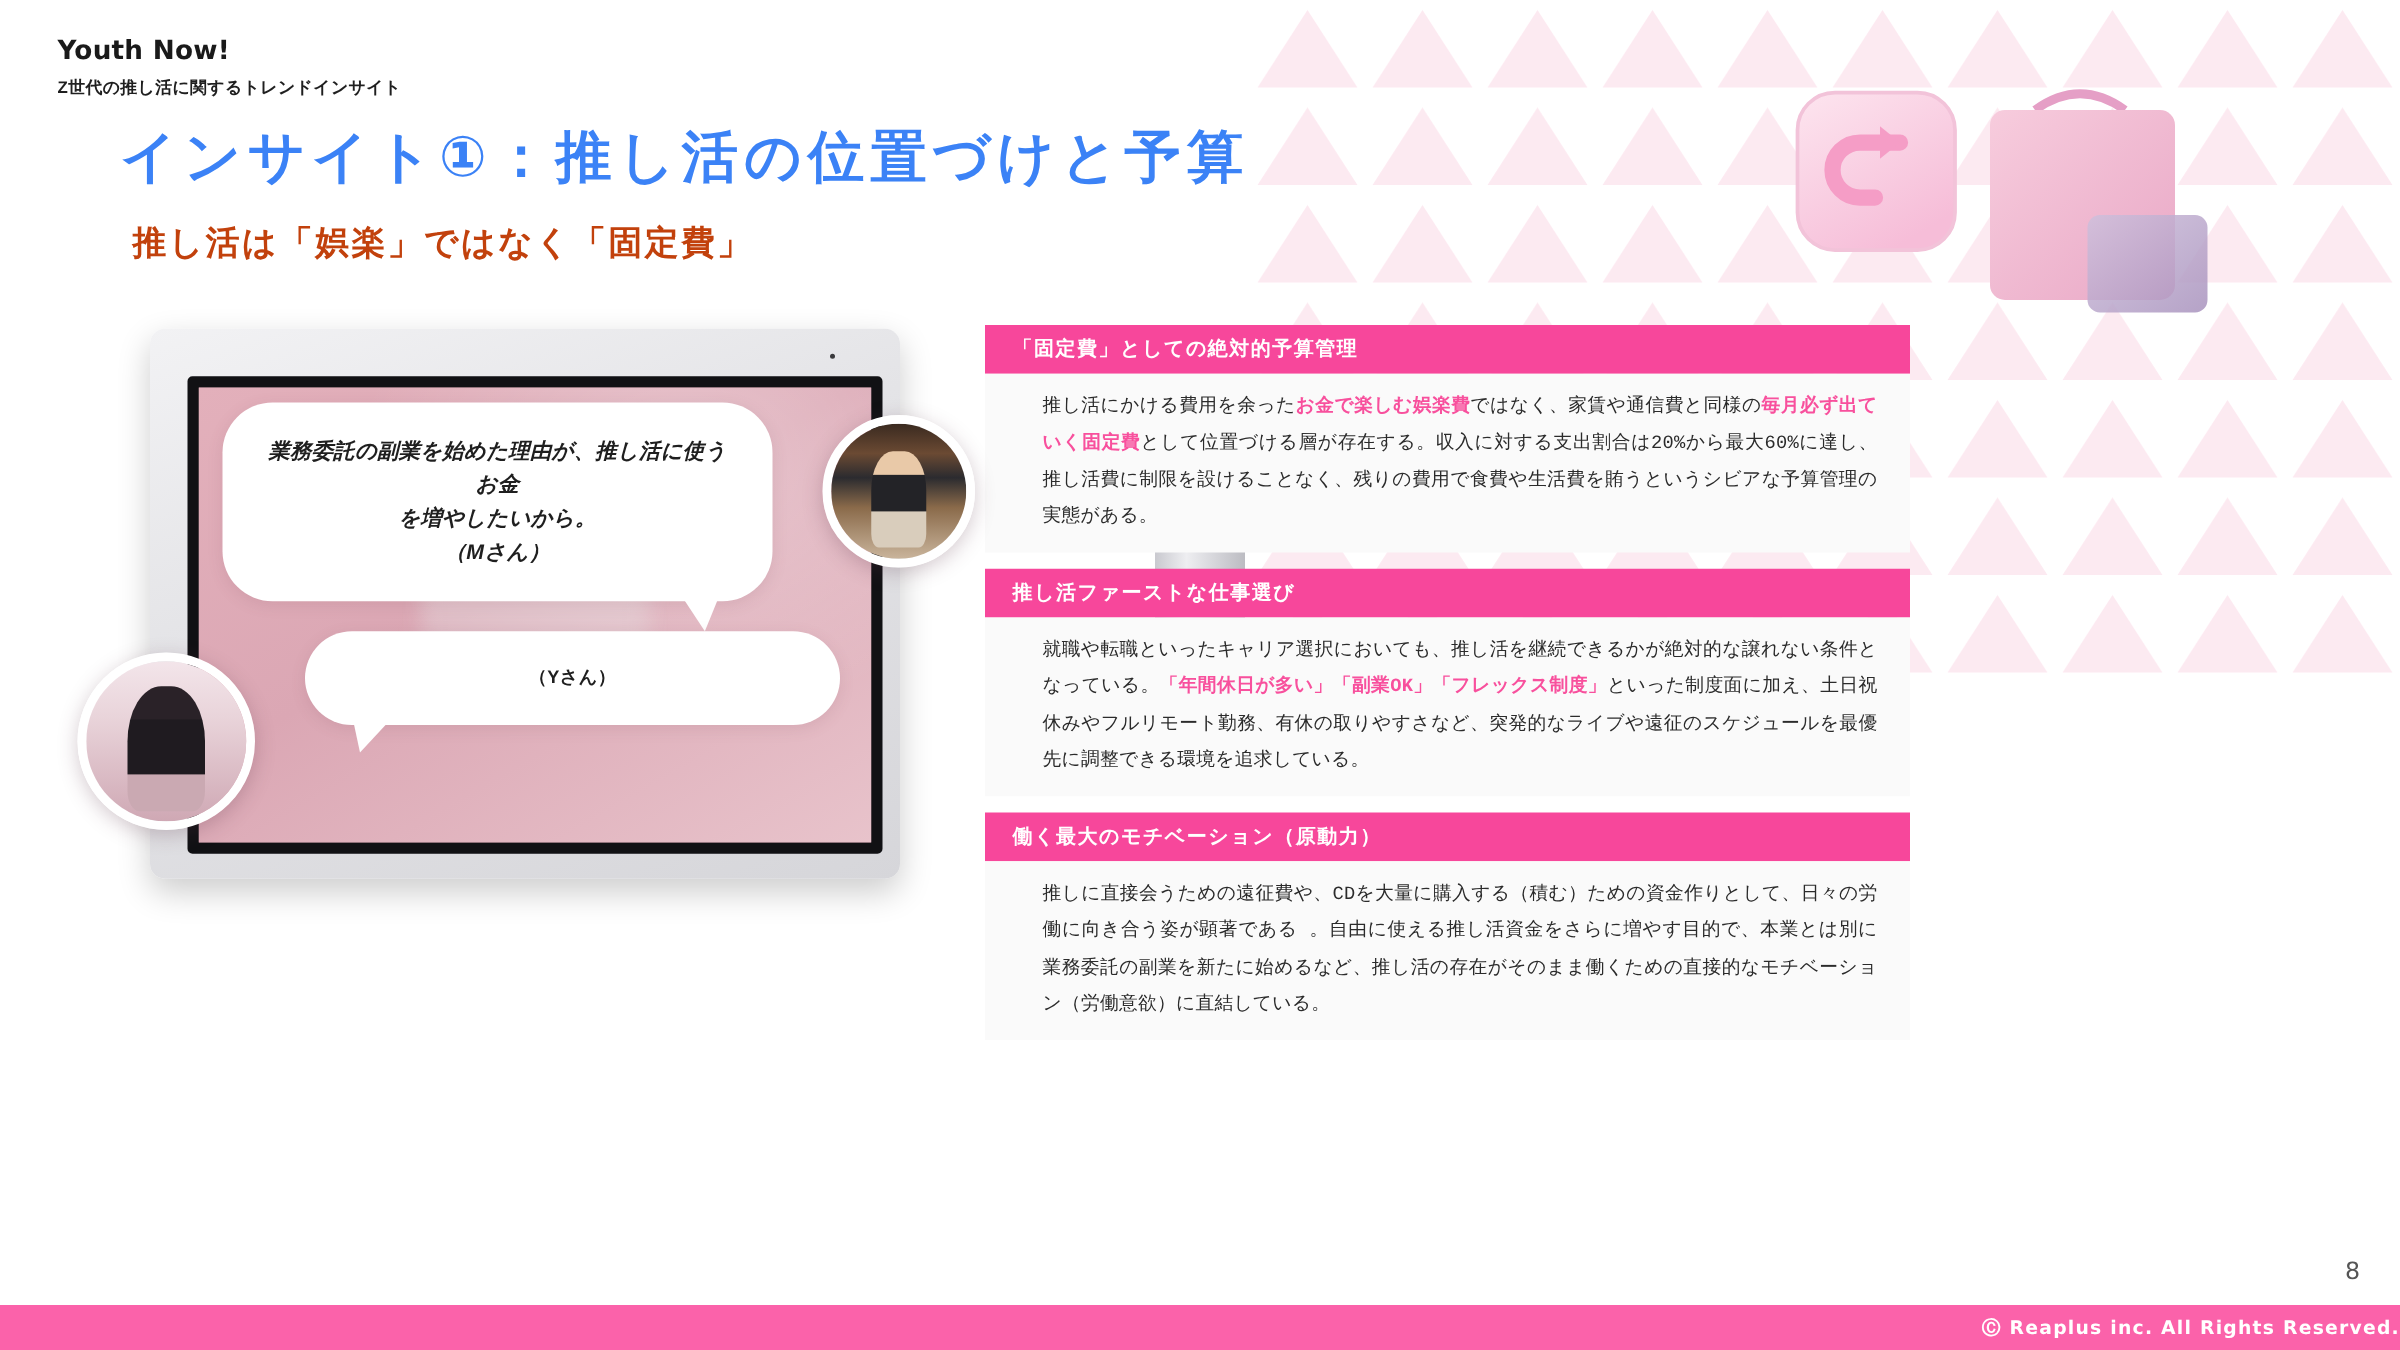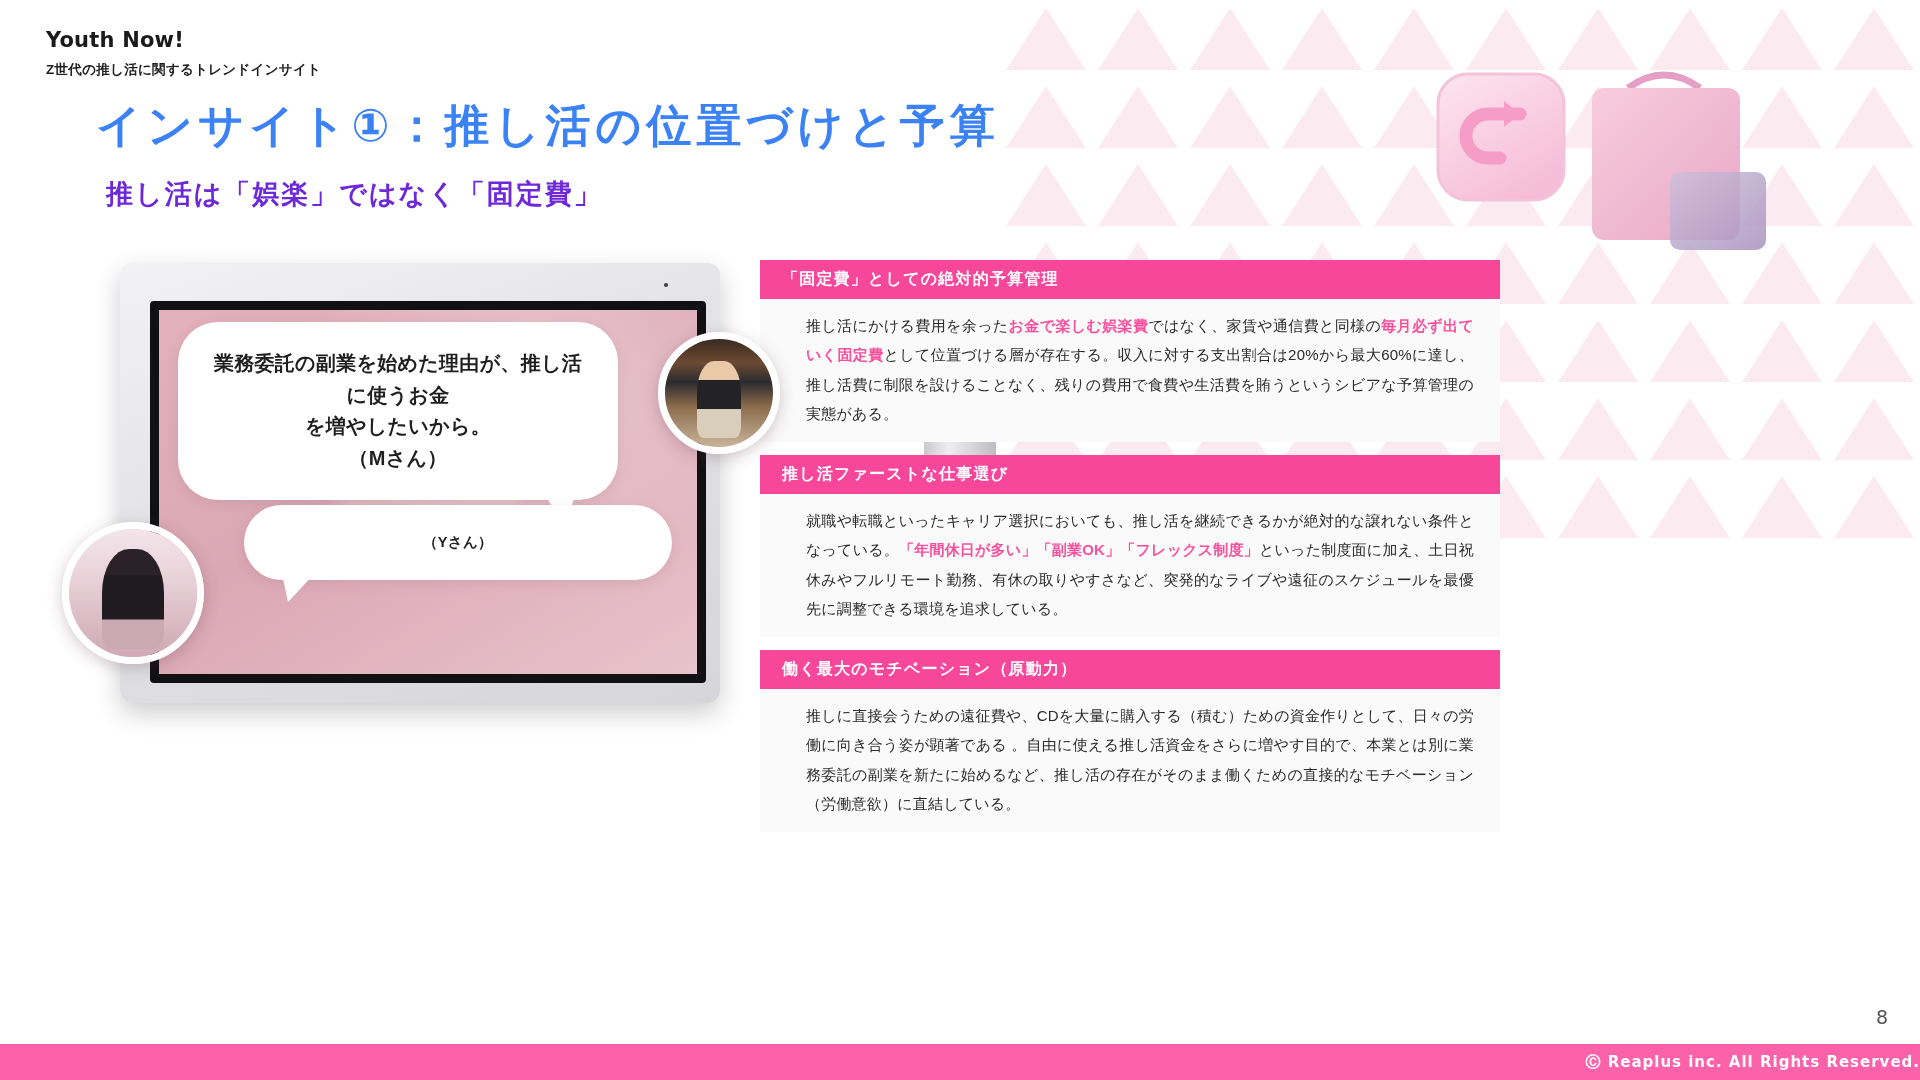--- a/index.html
+++ b/index.html
@@ -28,21 +28,21 @@
     letter-spacing:.3px;
   }
 
   .deck-title{
     position:absolute; left:96px; top:96px; z-index:5;
     font-size:45px; font-weight:700; color:#3b82f6;
     letter-spacing:5px; white-space:nowrap;
   }
   .deck-sub{
     position:absolute; left:106px; top:176px; z-index:5;
-    font-size:27px; font-weight:700; color:#6d28d9; letter-spacing:2px;
+    font-size:27px; font-weight:700; color:#c2410c; letter-spacing:2px;
   }
 
   
   .monitor{ position:absolute; left:120px; top:263px; width:600px; height:440px; z-index:3;}
   .monitor-bezel{
     position:absolute; inset:0;
     background:linear-gradient(160deg,#f2f2f4 0%,#e4e4e7 40%,#d6d6da 100%);
     border-radius:12px;
     box-shadow:0 10px 26px rgba(0,0,0,.20);
     padding:13px 13px 34px 13px;
@@ -86,21 +86,21 @@
   }
 
   
   .bubble{
     position:absolute; background:#fff; border-radius:40px;
     text-align:center; color:#1f1f1f; font-weight:700;
     line-height:1.58; letter-spacing:.3px;
     box-shadow:0 3px 12px rgba(120,70,85,.13);
     z-index:6;
   }
-  .bubble-a{ left:178px; top:322px; width:440px; padding:26px 30px; font-size:20px; }
+  .bubble-a{ left:178px; top:322px; width:440px; padding:26px 30px; font-size:17px;font-style:italic; }
   .bubble-b{ left:244px; top:505px; width:428px; padding:26px 30px; font-size:14.5px; }
   .bubble-tail{ position:absolute; width:0; height:0; }
   .tail-a{
     right:44px; bottom:-24px;
     border-left:24px solid transparent; border-right:8px solid transparent;
     border-top:30px solid #fff;
     transform:skewX(-8deg);
   }
   .tail-b{
     left:38px; bottom:-22px;
@@ -134,21 +134,21 @@
   .av2-person{
     position:absolute; left:26%; top:16%; width:48%; height:78%;
     background:linear-gradient(180deg,#2a2228 0 26%, #1f1b20 27% 70%, #caa9b2 71% 100%);
     border-radius:44% 44% 16% 16%;
   }
 
   
   .art{ position:absolute; right:128px; top:52px; width:360px; height:215px; z-index:4; }
 
   
-  .panels{ position:absolute; left:760px; top:260px; width:740px; z-index:5; }
+  .panels{ position:absolute; left:788px; top:260px; width:740px; z-index:5;font-family:Liberation Mono, monospace; }
   .panel{ margin-bottom:13px; }
   .panel-head{
     background:#f7479b;
     color:#ffffff;
     font-size:16px; font-weight:700;
     letter-spacing:1.2px;
     padding:9px 22px;
   }
   .panel-body{
     background:#fafafa;

